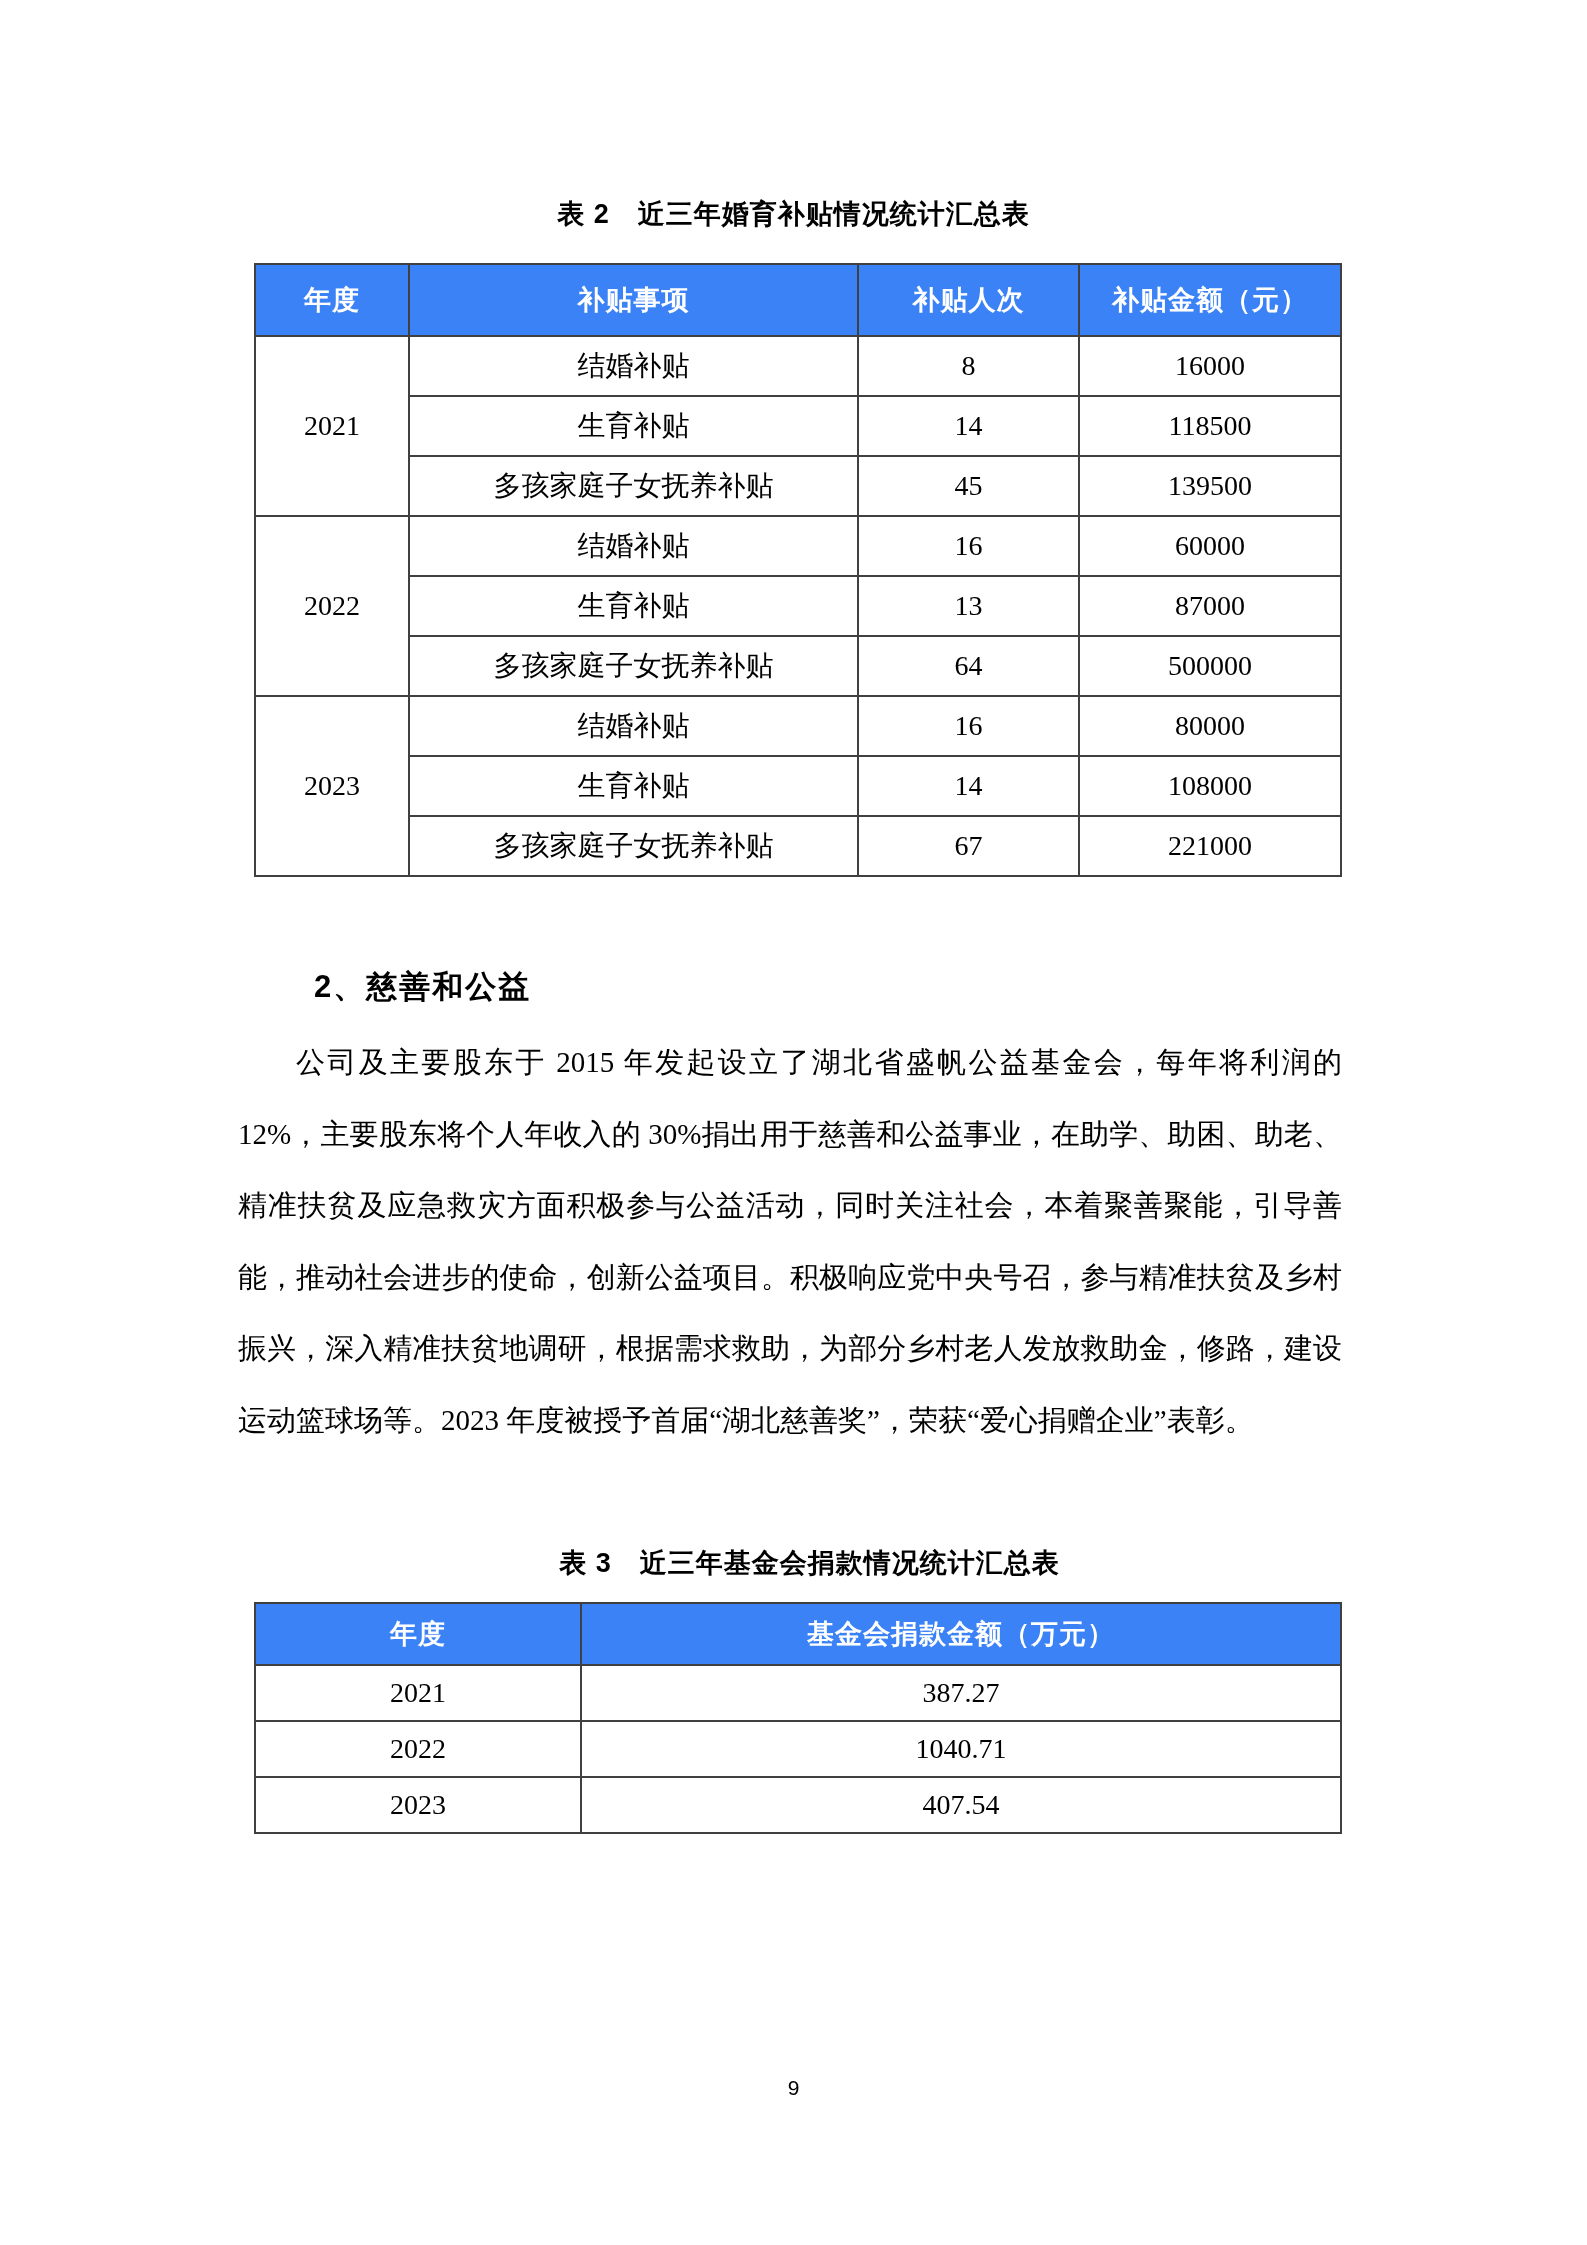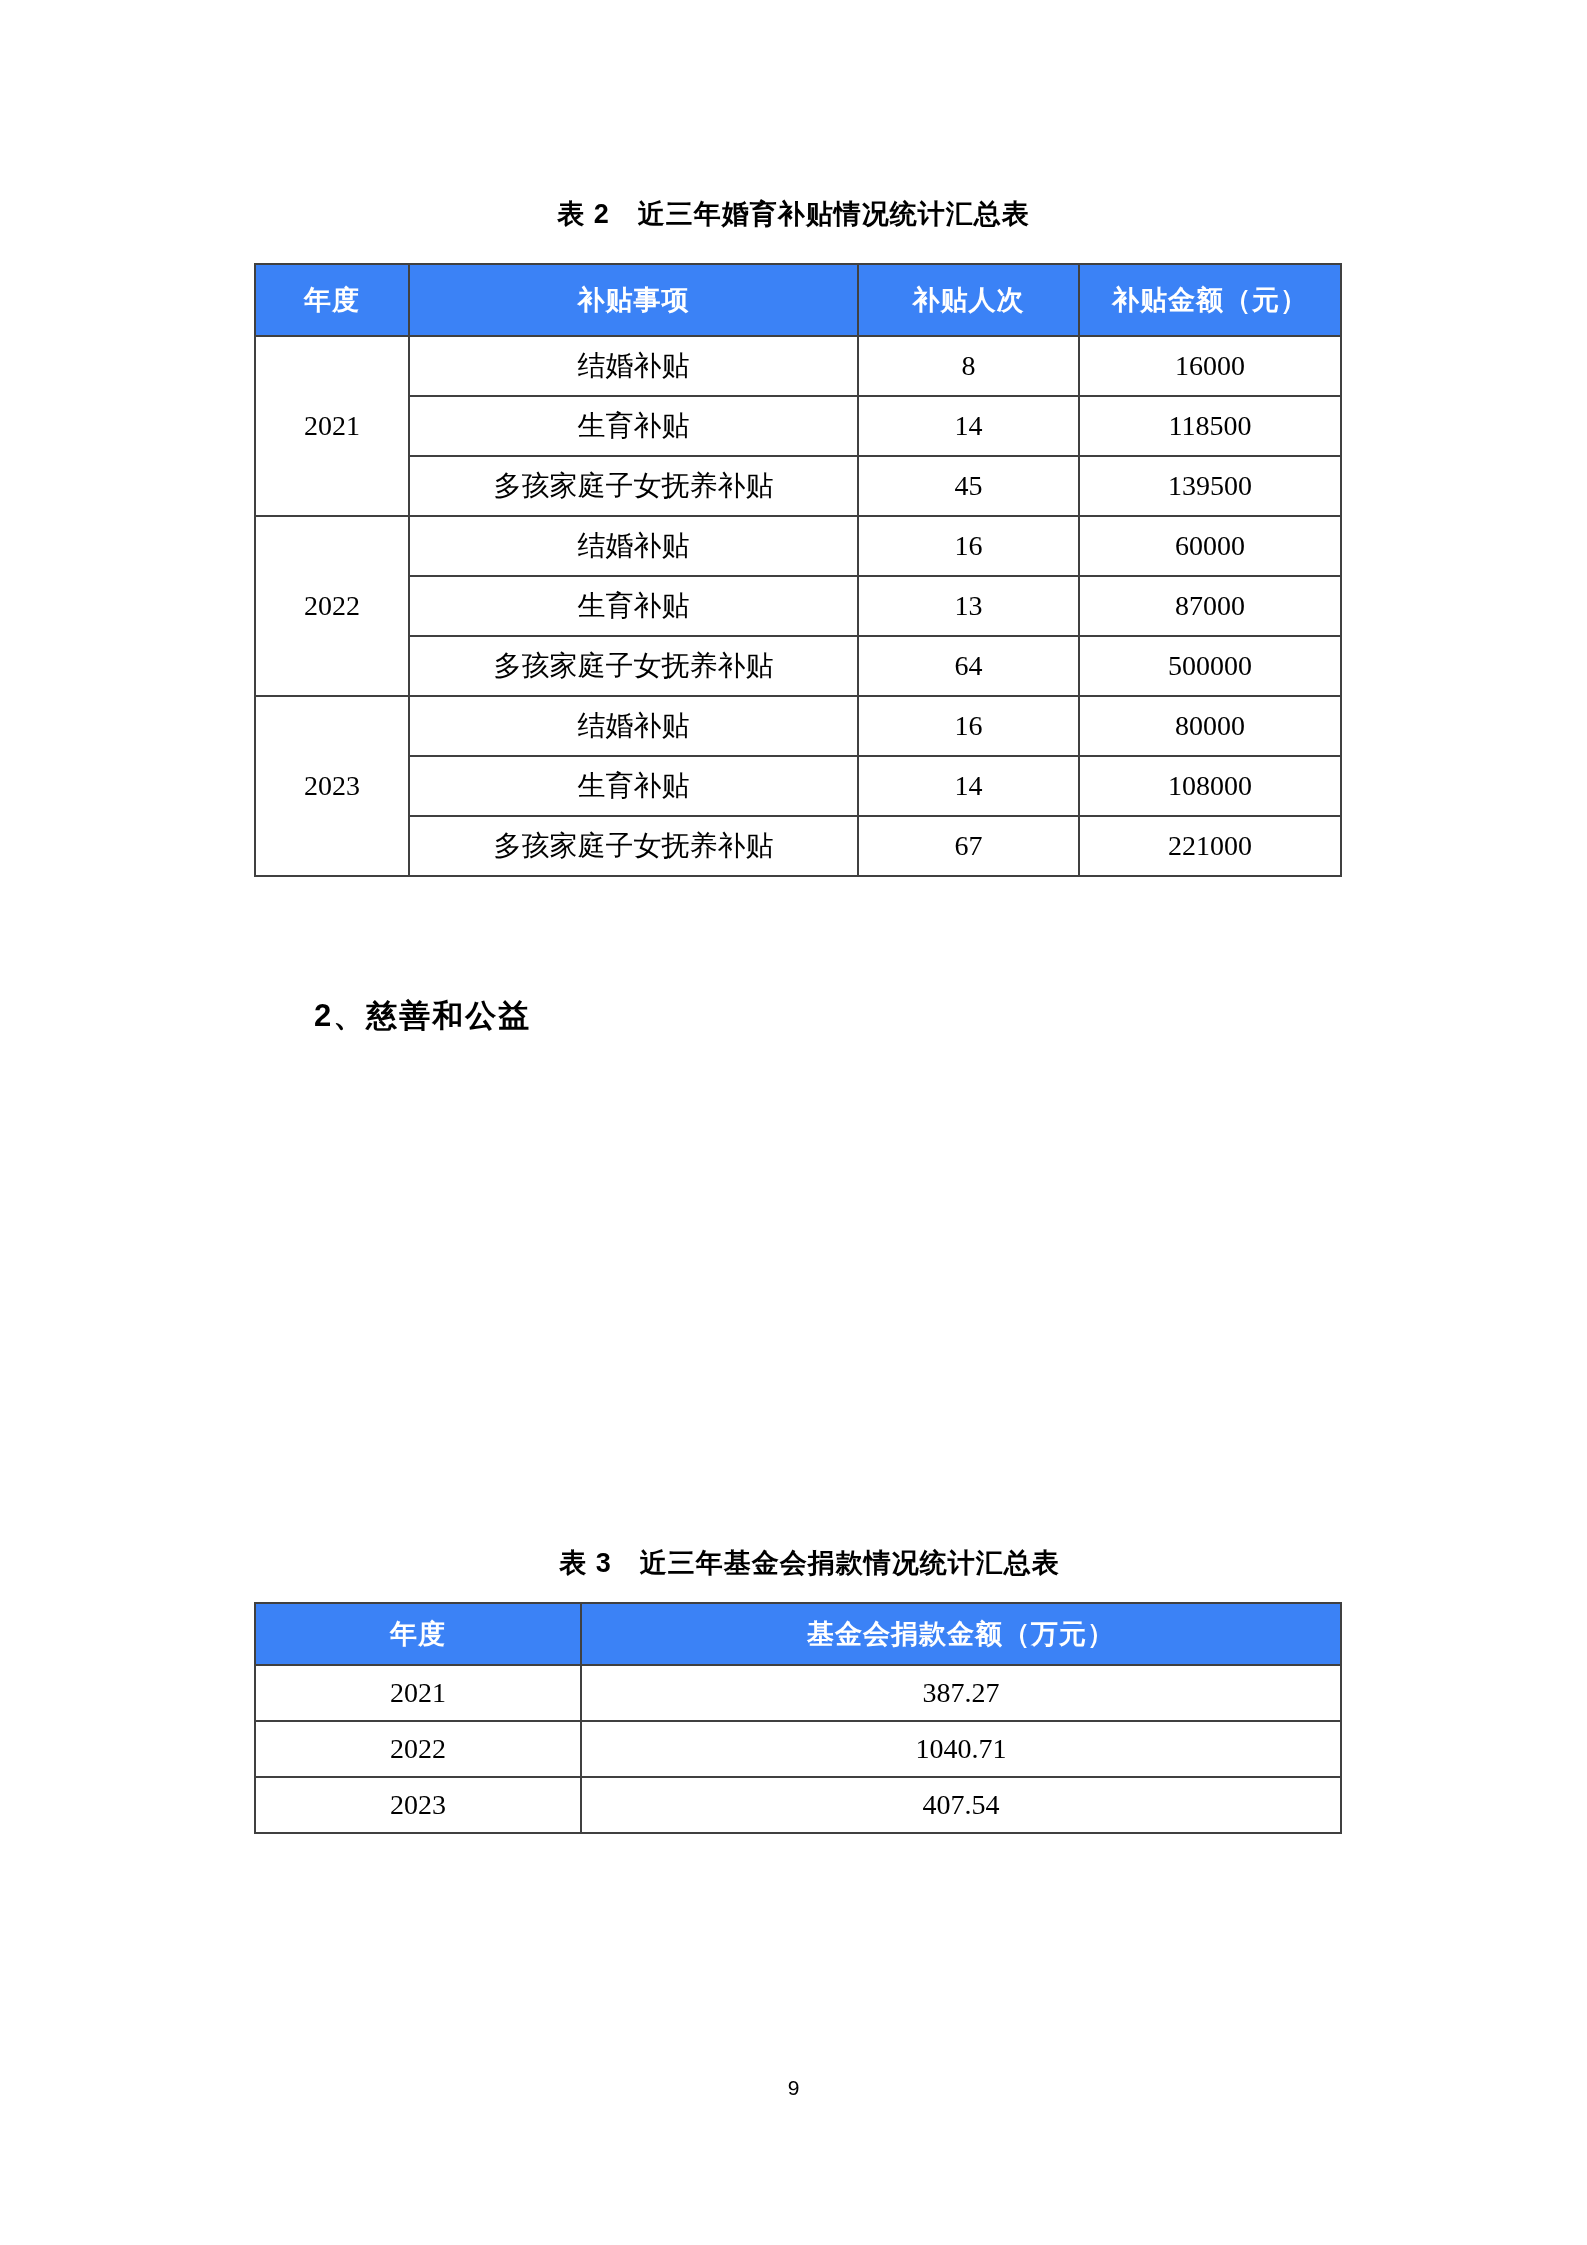--- a/index.html
+++ b/index.html
@@ -64,21 +64,20 @@
 
   .section-heading {
     position: absolute;
     left: 314px;
     top: 966px;
     font-family: "Liberation Sans", "DejaVu Sans", sans-serif;
     font-weight: bold;
     font-size: 31px;
     color: #000000;
     letter-spacing: 2px;
-    margin-top: 29px;
   }
   .body-paragraph {
     position: absolute;
     left: 238px;
     top: 1027px;
     width: 1104px;
     font-family: "Liberation Serif", "DejaVu Serif", serif;
     font-size: 29px;
     line-height: 71.5px;
     text-align: justify;
@@ -165,20 +164,21 @@
       <tr>
         <td>多孩家庭子女抚养补贴</td>
         <td>67</td>
         <td>221000</td>
       </tr>
     </tbody>
   </table>
 
   <div class="section-heading">2、慈善和公益</div>
 
+  <p class="body-paragraph">公司及主要股东于 2015 年发起设立了湖北省盛帆公益基金会，每年将利润的 12%，主要股东将个人年收入的 30%捐出用于慈善和公益事业，在助学、助困、助老、精准扶贫及应急救灾方面积极参与公益活动，同时关注社会，本着聚善聚能，引导善能，推动社会进步的使命，创新公益项目。积极响应党中央号召，参与精准扶贫及乡村振兴，深入精准扶贫地调研，根据需求救助，为部分乡村老人发放救助金，修路，建设运动篮球场等。2023 年度被授予首届“湖北慈善奖”，荣获“爱心捐赠企业”表彰。</p>
 
   <div class="caption caption-3">表 3　近三年基金会捐款情况统计汇总表</div>
 
   <table class="doc-table" id="table3">
     <colgroup>
       <col style="width:326px">
         <col style="width:760px">
     </colgroup>
     <thead>
       <tr>

